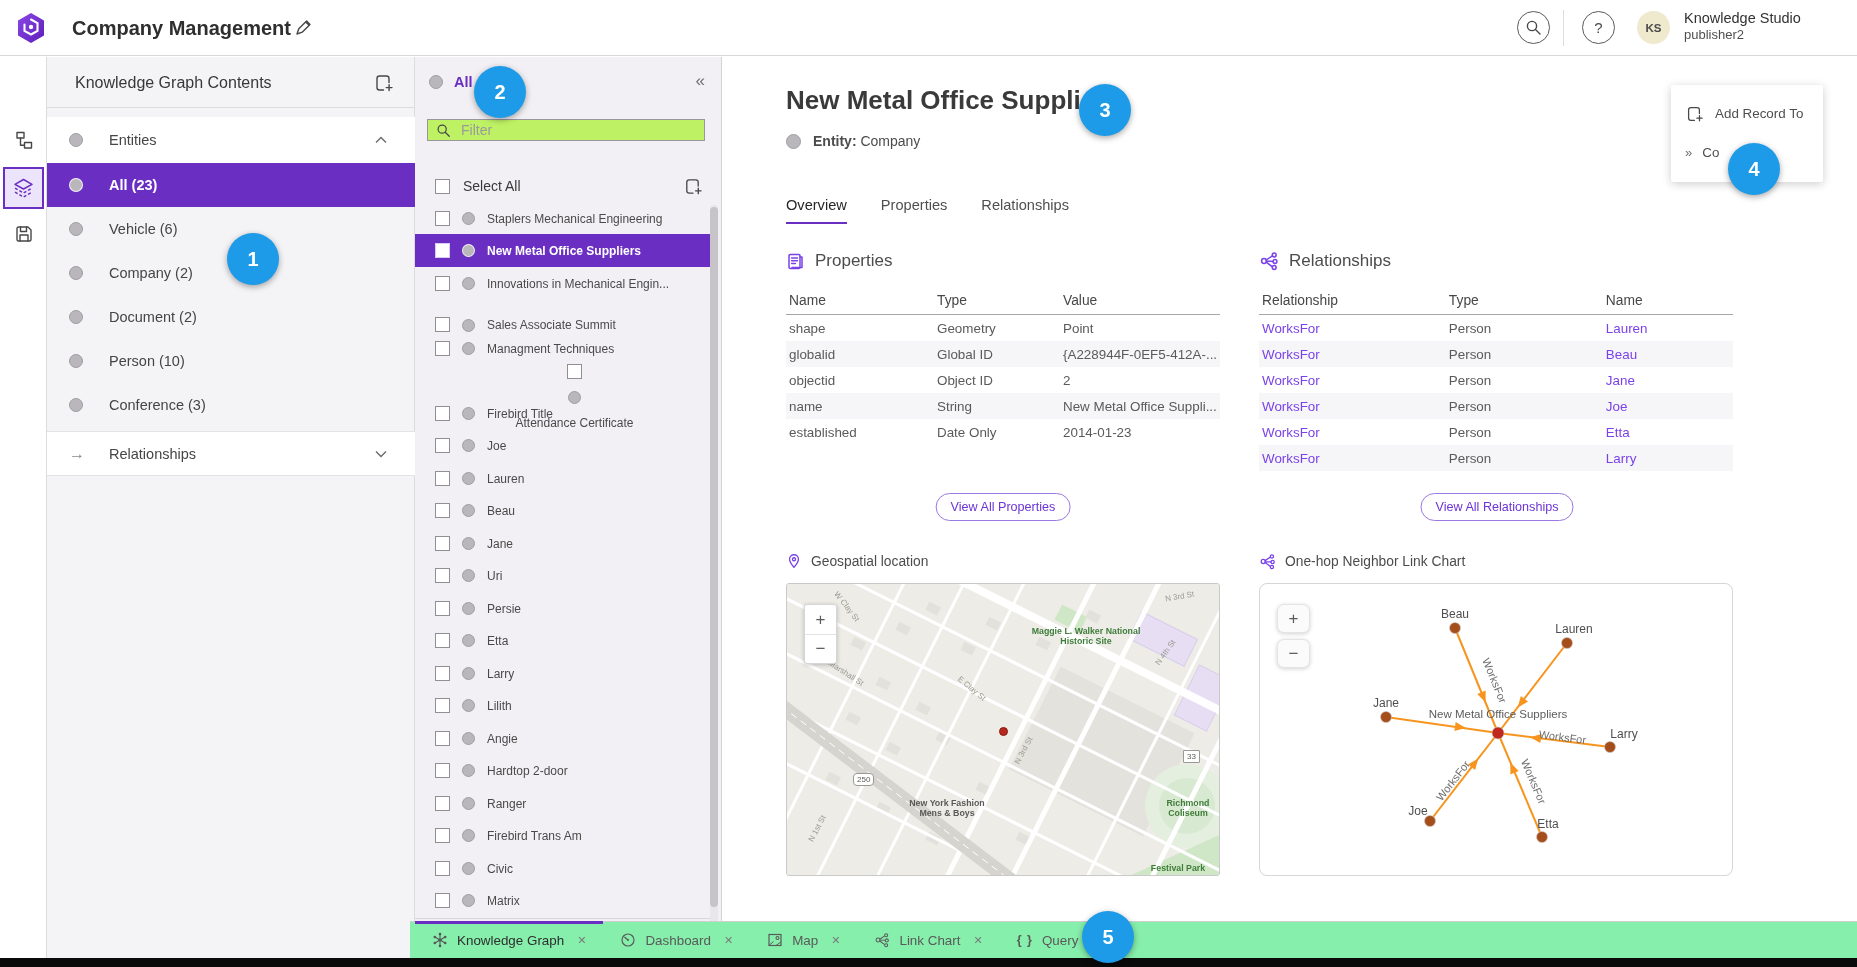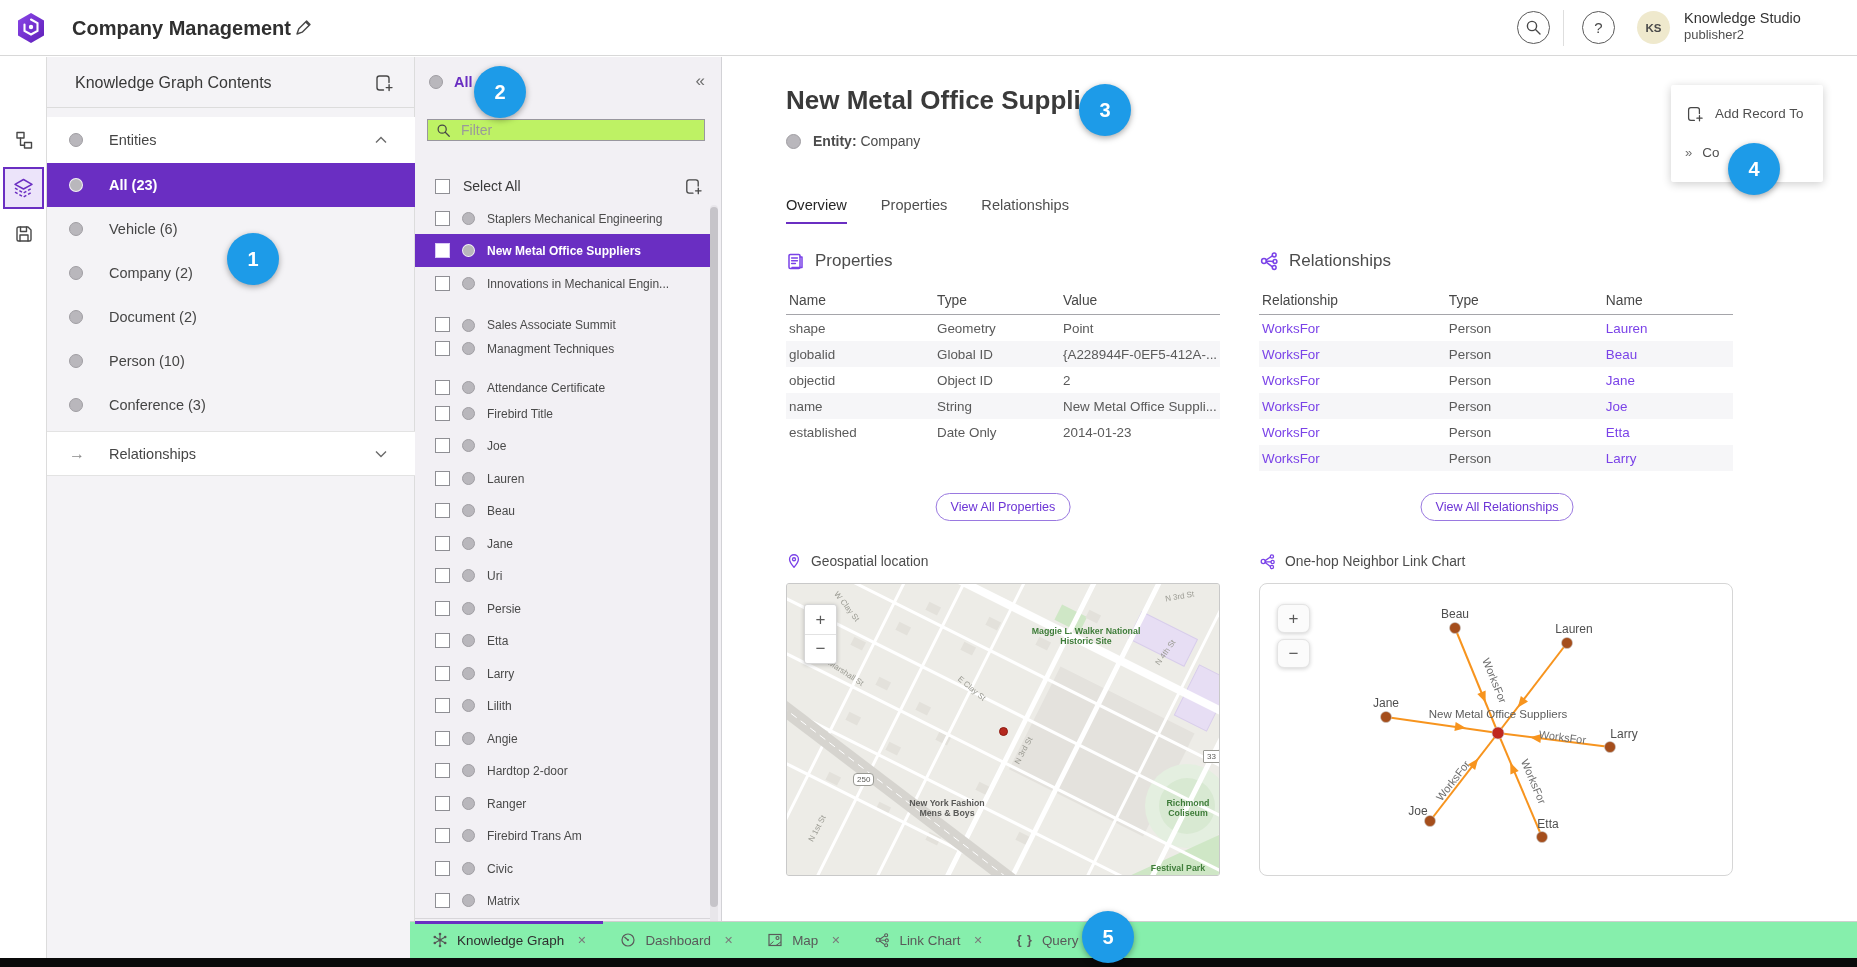--- a/index.html
+++ b/index.html
@@ -298,21 +298,21 @@
   <div class="abs lrow" style="top:242px;align-items:flex-end;">
       <span class="cbx"></span>
       <span class="circ"></span>
       <span>Sales Associate Summit</span>
     </div>
   <div class="abs lrow" style="top:275px;">
       <span class="cbx"></span>
       <span class="circ"></span>
       <span>Managment Techniques</span>
     </div>
-  <div class="abs lrow" style="top:314px;">
+  <div class="abs lrow" style="top:307px;flex-direction:column;">
       <span class="cbx"></span>
       <span class="circ"></span>
       <span>Attendance Certificate</span>
     </div>
   <div class="abs lrow" style="top:340px;">
       <span class="cbx"></span>
       <span class="circ"></span>
       <span>Firebird Title</span>
     </div>
   <div class="abs lrow" style="top:372px;">
@@ -578,21 +578,21 @@
     <div class="maplbl green" style="left:348px;top:279px;width:86px;">Festival Park</div>
     <div class="maplbl dark" style="left:118px;top:214px;width:84px;">New York Fashion Mens &amp; Boys</div>
     <div class="maplbl" style="left:42px;top:18px;transform:rotate(52deg);">W Clay St</div>
     <div class="maplbl" style="left:30px;top:82px;transform:rotate(33deg);">W Marshall St</div>
     <div class="maplbl" style="left:168px;top:100px;transform:rotate(40deg);">E Clay St</div>
     <div class="maplbl" style="left:222px;top:162px;transform:rotate(-62deg);">N 3rd St</div>
     <div class="maplbl" style="left:378px;top:8px;transform:rotate(-10deg);">N 3rd St</div>
     <div class="maplbl" style="left:364px;top:64px;transform:rotate(-55deg);">N 4th St</div>
     <div class="maplbl" style="left:16px;top:240px;transform:rotate(-62deg);">N 1st St</div>
     <div class="shield" style="left:66px;top:189px;">250</div>
-    <div class="shield" style="left:396px;top:166px;border-radius:1px;margin-left:20px;">33</div>
+    <div class="shield" style="left:396px;top:166px;border-radius:1px;">33</div>
     <div class="reddot" style="left:212px;top:143px;"></div>
   </div>
 
   <div class="abs chartbox">
     <svg width="474" height="293" viewBox="0 0 474 293">
       <line class="edge" x1="195" y1="44" x2="238" y2="149"></line>
       <line class="edge" x1="307" y1="59" x2="238" y2="149"></line>
       <line class="edge" x1="126" y1="133" x2="238" y2="149"></line>
       <line class="edge" x1="350" y1="163" x2="238" y2="149"></line>
       <line class="edge" x1="170" y1="237" x2="238" y2="149"></line>

